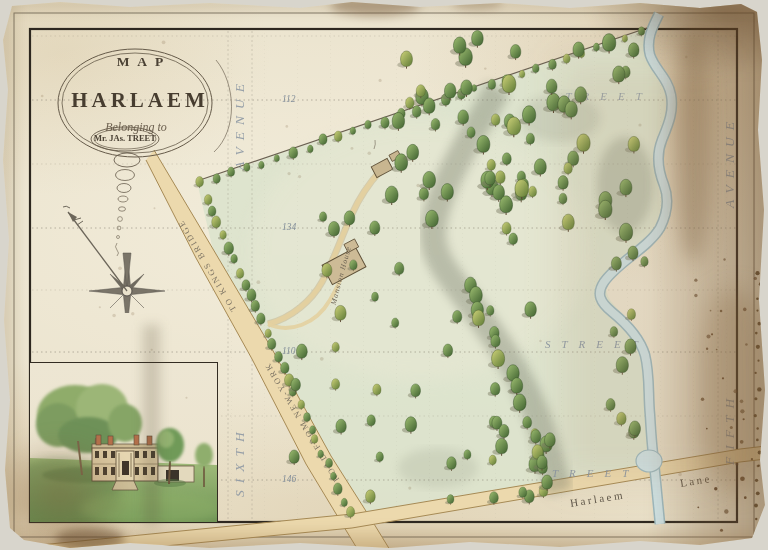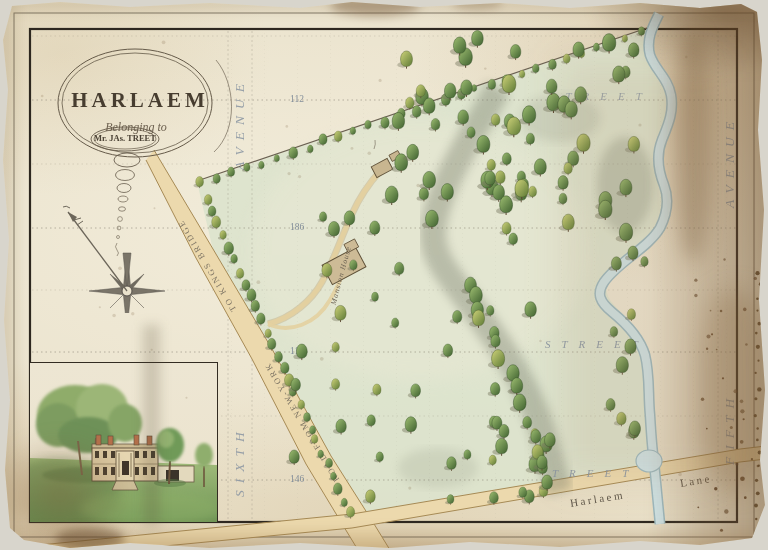--- a/index.html
+++ b/index.html
@@ -14,21 +14,21 @@
       radial-gradient(420px 300px at 92% 15%, rgba(180,145,95,.30), rgba(180,145,95,0) 70%),
       radial-gradient(500px 260px at 50% 100%, rgba(196,165,112,.25), rgba(196,165,112,0) 70%),
       radial-gradient(260px 200px at 4% 92%, rgba(186,150,100,.35), rgba(186,150,100,0) 72%);
   }
   svg{position:absolute;left:0;top:0;}
   .layer{position:absolute;inset:0;}
   .lab{position:absolute;white-space:nowrap;}
   .ave{font-style:italic;font-size:13.5px;letter-spacing:7px;color:#8793a1;opacity:.85;
        transform-origin:0 0;transform:rotate(-90deg);}
   .stword{font-style:italic;font-size:11px;letter-spacing:11px;color:#8793a1;}
-  .stnum{font-size:9.5px;color:#7e8a97;width:30px;text-align:center;opacity:.95;}
+  .stnum{font-size:9.5px;color:#7e8a97;width:30px;opacity:.95;font-style:italic;}
   .roadtxt{font-size:8.5px;letter-spacing:2.2px;color:#7d7464;transform-origin:0 50%;
            transform:rotate(239deg);}
   .lanetxt{font-size:11px;letter-spacing:2.5px;color:#5f574a;transform-origin:0 50%;
            transform:rotate(-9deg);}
   .mansiontxt{font-style:italic;font-size:7.5px;letter-spacing:1px;color:#6b6152;
               transform-origin:0 50%;transform:rotate(-75deg);}
   .cartouche{position:absolute;left:48px;top:38px;width:200px;height:230px;color:#4a4134;}
   .cartouche .t{position:absolute;left:0;width:176px;text-align:center;}
   .ct-map{top:16px;font-size:13.5px;font-weight:bold;letter-spacing:8px;padding-left:8px;}
   .ct-of{top:36px;font-size:9px;font-style:italic;letter-spacing:2px;color:#6b5f4e;}
@@ -224,20 +224,21 @@
           <ellipse cx="77" cy="137" rx="9.5" ry="5.5" stroke-width="0.8"></ellipse>
           <ellipse cx="76" cy="150" rx="7" ry="4.5" stroke-width="0.8"></ellipse>
           <ellipse cx="75" cy="161" rx="5" ry="3" stroke-width="0.7"></ellipse>
           <ellipse cx="74" cy="171" rx="3.5" ry="2.2" stroke-width="0.7"></ellipse>
           <circle cx="72" cy="181" r="2.4" stroke-width="0.6"></circle>
           <circle cx="71" cy="190" r="1.9" stroke-width="0.6"></circle>
           <circle cx="70" cy="199" r="1.5" stroke-width="0.6"></circle>
           <path d="M69,205 q-3,4 0,7 q3,3 0,6" stroke-width="0.6"></path>
         </g>
       </svg>
+      <div class="t ct-map">MAP</div>
       <div class="t ct-har">HARLAEM</div>
       <div class="t ct-bel">Belonging to</div>
       <div class="ct-own lab">Mr. JAs. TREET</div>
     </div>
 
     <svg width="160" height="115" viewBox="0 0 160 115" style="left:50px;top:198px;">
       <g fill="#7a7468" stroke="#55504a" stroke-width="0.5">
         <polygon points="77,55 81,93 73,93"></polygon>
         <polygon points="77,131 81,93 73,93" transform="translate(0,-38) scale(1,1)"></polygon>
         <polygon points="77,93 81,93 77,131 73,93"></polygon>
@@ -263,21 +264,21 @@
 
     <span class="lab roadtxt" style="left:234px;top:306px;">TO KINGS BRIDGE</span>
     <span class="lab roadtxt" style="left:337px;top:476px;">ROAD FROM NEW-YORK</span>
 
     <span class="lab lanetxt" style="left:570px;top:497px;">Harlaem</span>
     <span class="lab lanetxt" style="left:680px;top:477px;">Lane</span>
 
     <span class="lab mansiontxt" style="left:333px;top:300px;">Mansion House</span>
   <span class="lab stnum" style="left: 282px; top: 94px;">112</span>
         <span class="lab stword" style="left: 549px; top: 90px; opacity: 0.8;">STREET</span>
-        <span class="lab stnum" style="left: 282px; top: 222px;">186</span>
+        <span class="lab stnum" style="left: 282px; top: 222px;">134</span>
         <span class="lab stnum" style="left: 282px; top: 346px;">110</span>
         <span class="lab stword" style="left: 545px; top: 338px; opacity: 0.9;">STREET</span>
         <span class="lab stnum" style="left: 282px; top: 474px;">146</span>
         <span class="lab stword" style="left: 552px; top: 467px; opacity: 0.9;">TREET</span>
       </div>
 
   <svg id="tree-svg" width="768" height="550" viewBox="0 0 768 550">
         <use href="#treeB" transform="translate(199.6,182.8) scale(0.70)" xlink:href="#treeA"></use>
         <use href="#treeA" transform="translate(216.7,179.6) scale(0.65)" xlink:href="#treeA"></use>
         <use href="#treeA" transform="translate(231.1,172.7) scale(0.64)" xlink:href="#treeA"></use>

